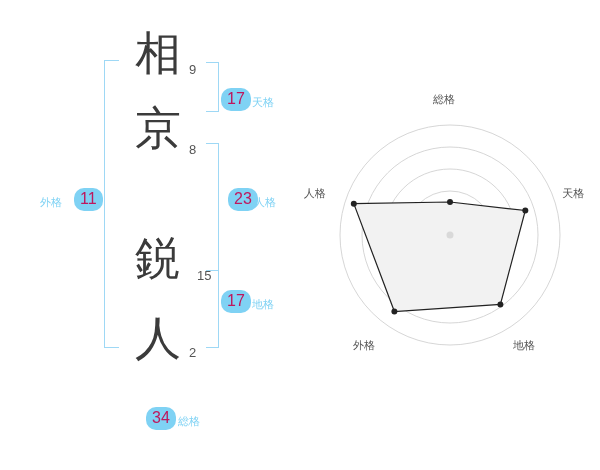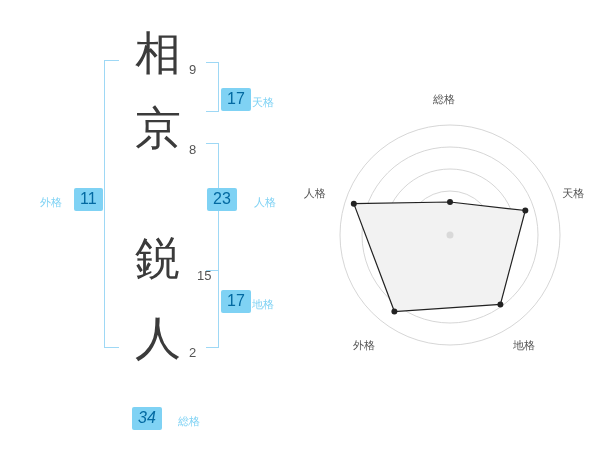--- a/index.html
+++ b/index.html
@@ -71,43 +71,43 @@
     top: 60px;
     width: 14px;
     height: 286px;
     border: 1px solid #9ed8f5;
     border-right: none;
   }
 
   .badge {
     position: absolute;
     background: #7fd2f4;
-    color: #0369a1;
+    color: #be185d;
     font-size: 16px;
     font-family: "Liberation Sans", sans-serif;
     padding: 2px 6px 3px 6px;
-    border-radius: 2px;
+    border-radius: 10px;
     line-height: 1.1;
   }
   .badge-label {
     position: absolute;
     color: #7fd2f4;
     font-size: 11px;
     font-family: "Liberation Sans", sans-serif;
   }
 
   .bg-ten   { left: 221px; top: 88px; }
   .bl-ten   { left: 252px; top: 95px; }
-  .bg-jin   { left: 207px; top: 188px; }
+  .bg-jin   { left: 228px; top: 188px; }
   .bl-jin   { left: 254px; top: 195px; }
   .bg-chi   { left: 221px; top: 290px; }
   .bl-chi   { left: 252px; top: 297px; }
   .bg-gai   { left: 74px;  top: 188px; }
   .bl-gai   { left: 40px;  top: 195px; }
-  .bg-sou   { left: 132px; top: 407px; font-style: italic; }
+  .bg-sou   { left: 146px; top: 407px; }
   .bl-sou   { left: 178px; top: 414px; }
 
   
   .chart-panel {
     position: absolute;
     left: 300px;
     top: 0;
     width: 300px;
     height: 470px;
   }

